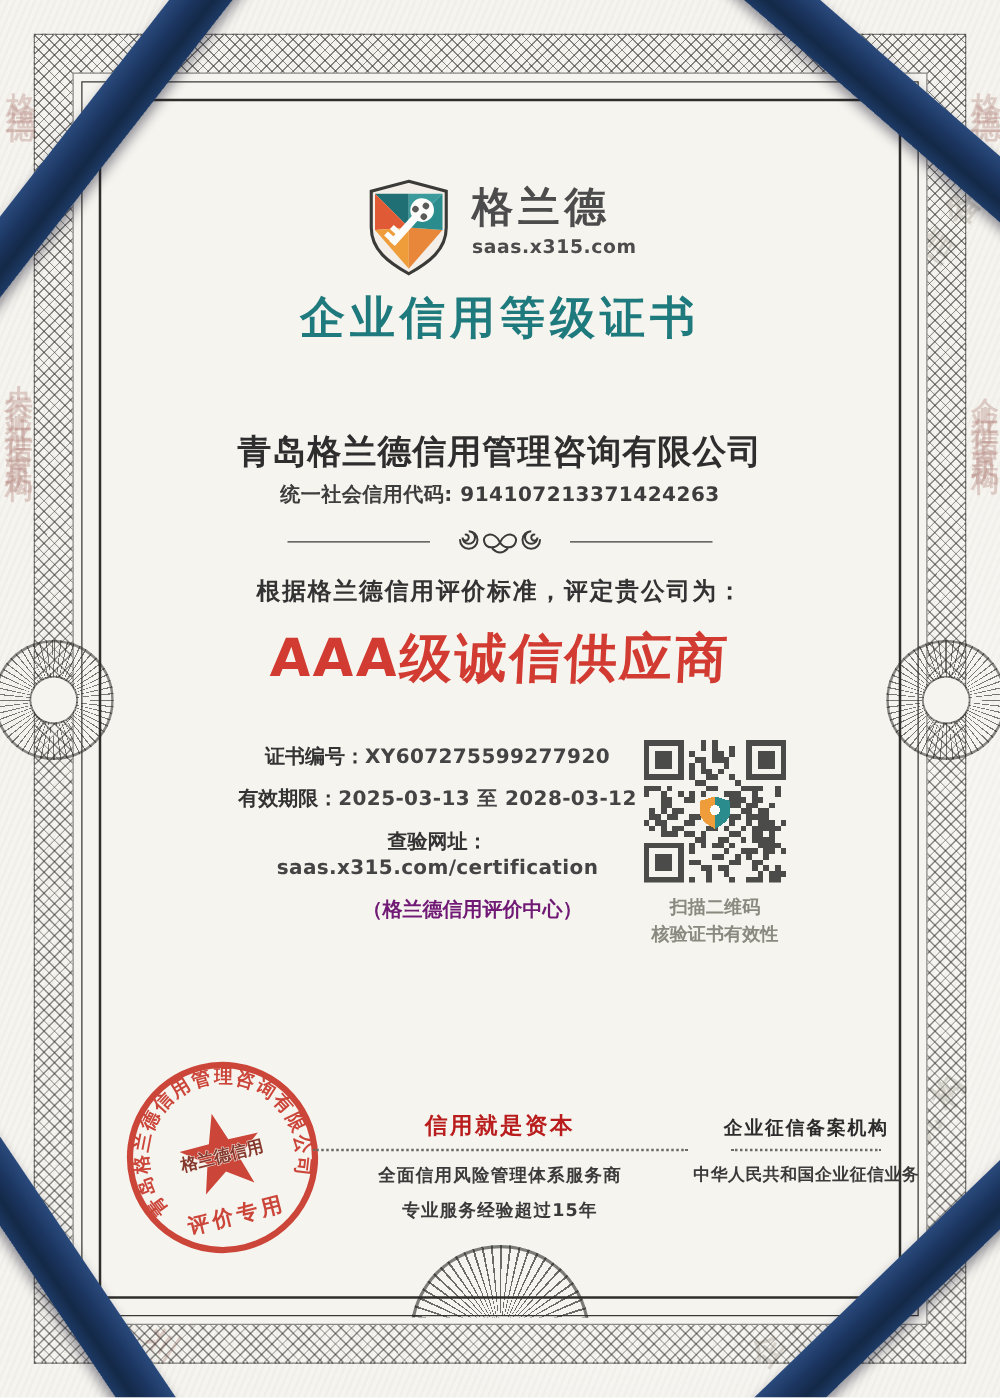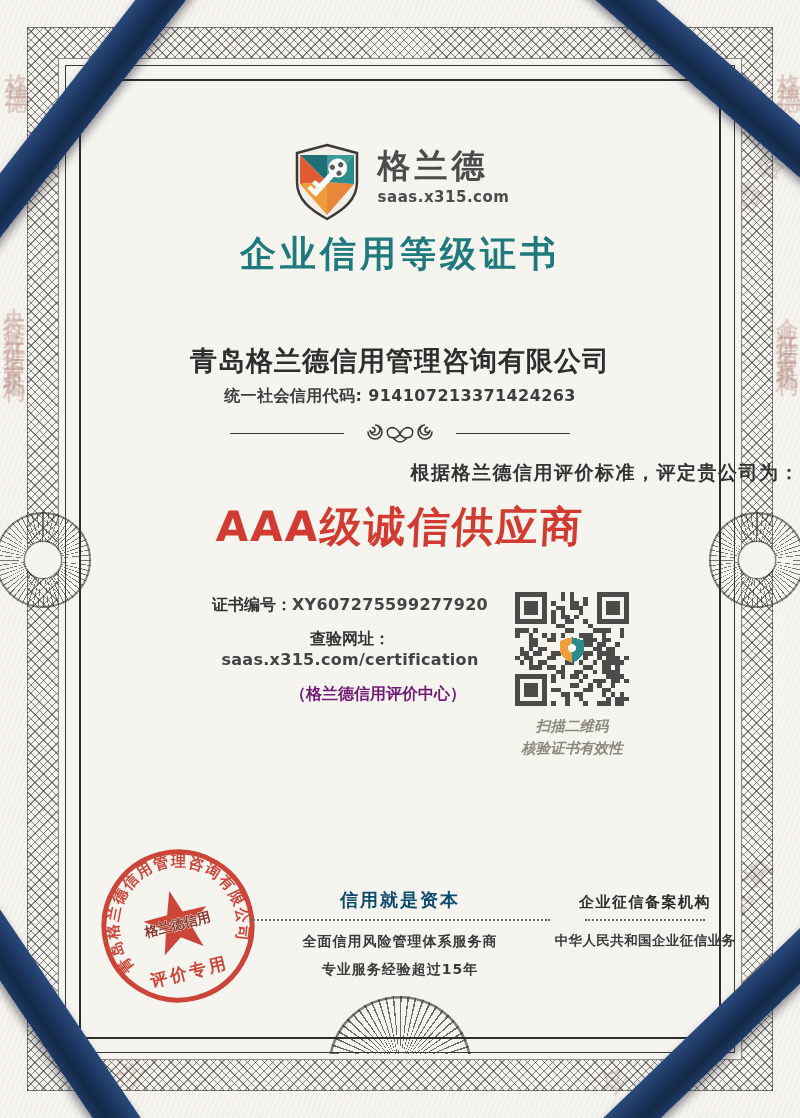--- a/index.html
+++ b/index.html
@@ -70,44 +70,44 @@
     font-size:36px;font-weight:800;color:#1e7a7d;letter-spacing:4px;}
 
   .company{position:absolute;top:343px;left:0;right:0;text-align:center;
     font-size:27px;font-weight:700;color:#2e2e2e;letter-spacing:1px;}
   .code{position:absolute;top:386px;left:0;right:0;text-align:center;
     font-size:16px;font-weight:600;color:#3d3d3d;letter-spacing:.4px;}
 
   .divider{position:absolute;top:420px;left:230px;width:340px;display:flex;align-items:center;gap:10px;}
   .divider .dline{flex:1;border-top:1.6px solid #3a3a38;}
 
-  .statement{position:absolute;top:460px;left:0;right:0;text-align:right;
+  .statement{position:absolute;top:460px;left:0;right:0;text-align:center;
     font-size:19px;font-weight:600;color:#333;letter-spacing:1.5px;}
   .rating{position:absolute;top:499px;left:0;right:0;text-align:center;
     font-size:42px;font-weight:900;color:#d23b31;letter-spacing:2px;transform:skewX(-3deg);}
 
   
   .details{position:absolute;top:594px;left:185px;width:330px;font-size:16px;color:#3a3a3a;}
   .details .row{margin-bottom:13px;line-height:21px;text-align:center;}
   .details .lbl{font-weight:700;color:#333;}
   .details .val{font-weight:600;color:#444;letter-spacing:.3px;}
   .details .note{font-weight:600;color:#701a75;padding-left:56px;}
 
   
-  .qr-block{position:absolute;top:592px;left:500px;width:144px;text-align:center;font-style:italic;}
+  .qr-block{position:absolute;top:592px;left:500px;width:144px;text-align:center;}
   .qr-svg{width:114px;height:114px;display:block;margin:0 auto;}
   .qr-caption{margin-top:9px;font-size:14.5px;line-height:22px;color:#8a897f;font-weight:600;}
 
   
   .seal{position:absolute;left:98px;top:846px;width:160px;height:160px;
     transform:rotate(-14deg);opacity:.93;}
 
   
   .footer-center{position:absolute;top:888px;left:248px;width:304px;text-align:center;}
-  .footer-center .head{font-size:18px;font-weight:800;color:#0c4a6e;letter-spacing:2px;}
+  .footer-center .head{font-size:18px;font-weight:800;color:#b91c1c;letter-spacing:2px;}
   .dotted{border-top:2px dotted #6a6a66;margin:7px auto 6px;}
   .footer-center .dotted{width:300px;}
   .footer-center .line{font-size:14px;font-weight:700;color:#3a3a3a;line-height:28px;letter-spacing:1px;}
   .footer-right{position:absolute;top:893px;left:552px;width:186px;text-align:center;}
   .footer-right .head{font-size:15px;font-weight:800;color:#2c2c2c;letter-spacing:1.5px;}
   .footer-right .dotted{width:120px;}
   .footer-right .line{font-size:13.5px;font-weight:700;color:#3a3a3a;line-height:27px;letter-spacing:.4px;}
 </style>
 </head>
 <body>
@@ -181,20 +181,23 @@
     </svg>
     <div class="dline"></div>
   </div>
 
   <div class="statement">根据格兰德信用评价标准，评定贵公司为：</div>
   <div class="rating">AAA级诚信供应商</div>
 
   <div class="details">
     <div class="row">
       <span class="lbl">证书编号：</span><span class="val">XY607275599277920</span>
+    </div>
+    <div class="row">
+      <span class="lbl">有效期限：</span><span class="val">2025-03-13 至 2028-03-12</span>
     </div>
     <div class="row">
       <span class="lbl">查验网址：</span><span class="val">saas.x315.com/certification</span>
     </div>
     <div class="row note">（格兰德信用评价中心）</div>
   </div>
 
   <div class="qr-block">
     <svg id="qr-svg" class="qr-svg" viewBox="0 0 25 25" shape-rendering="crispEdges">
         <rect x="0" y="0" width="25" height="25" fill="#f6f4ef"></rect>

